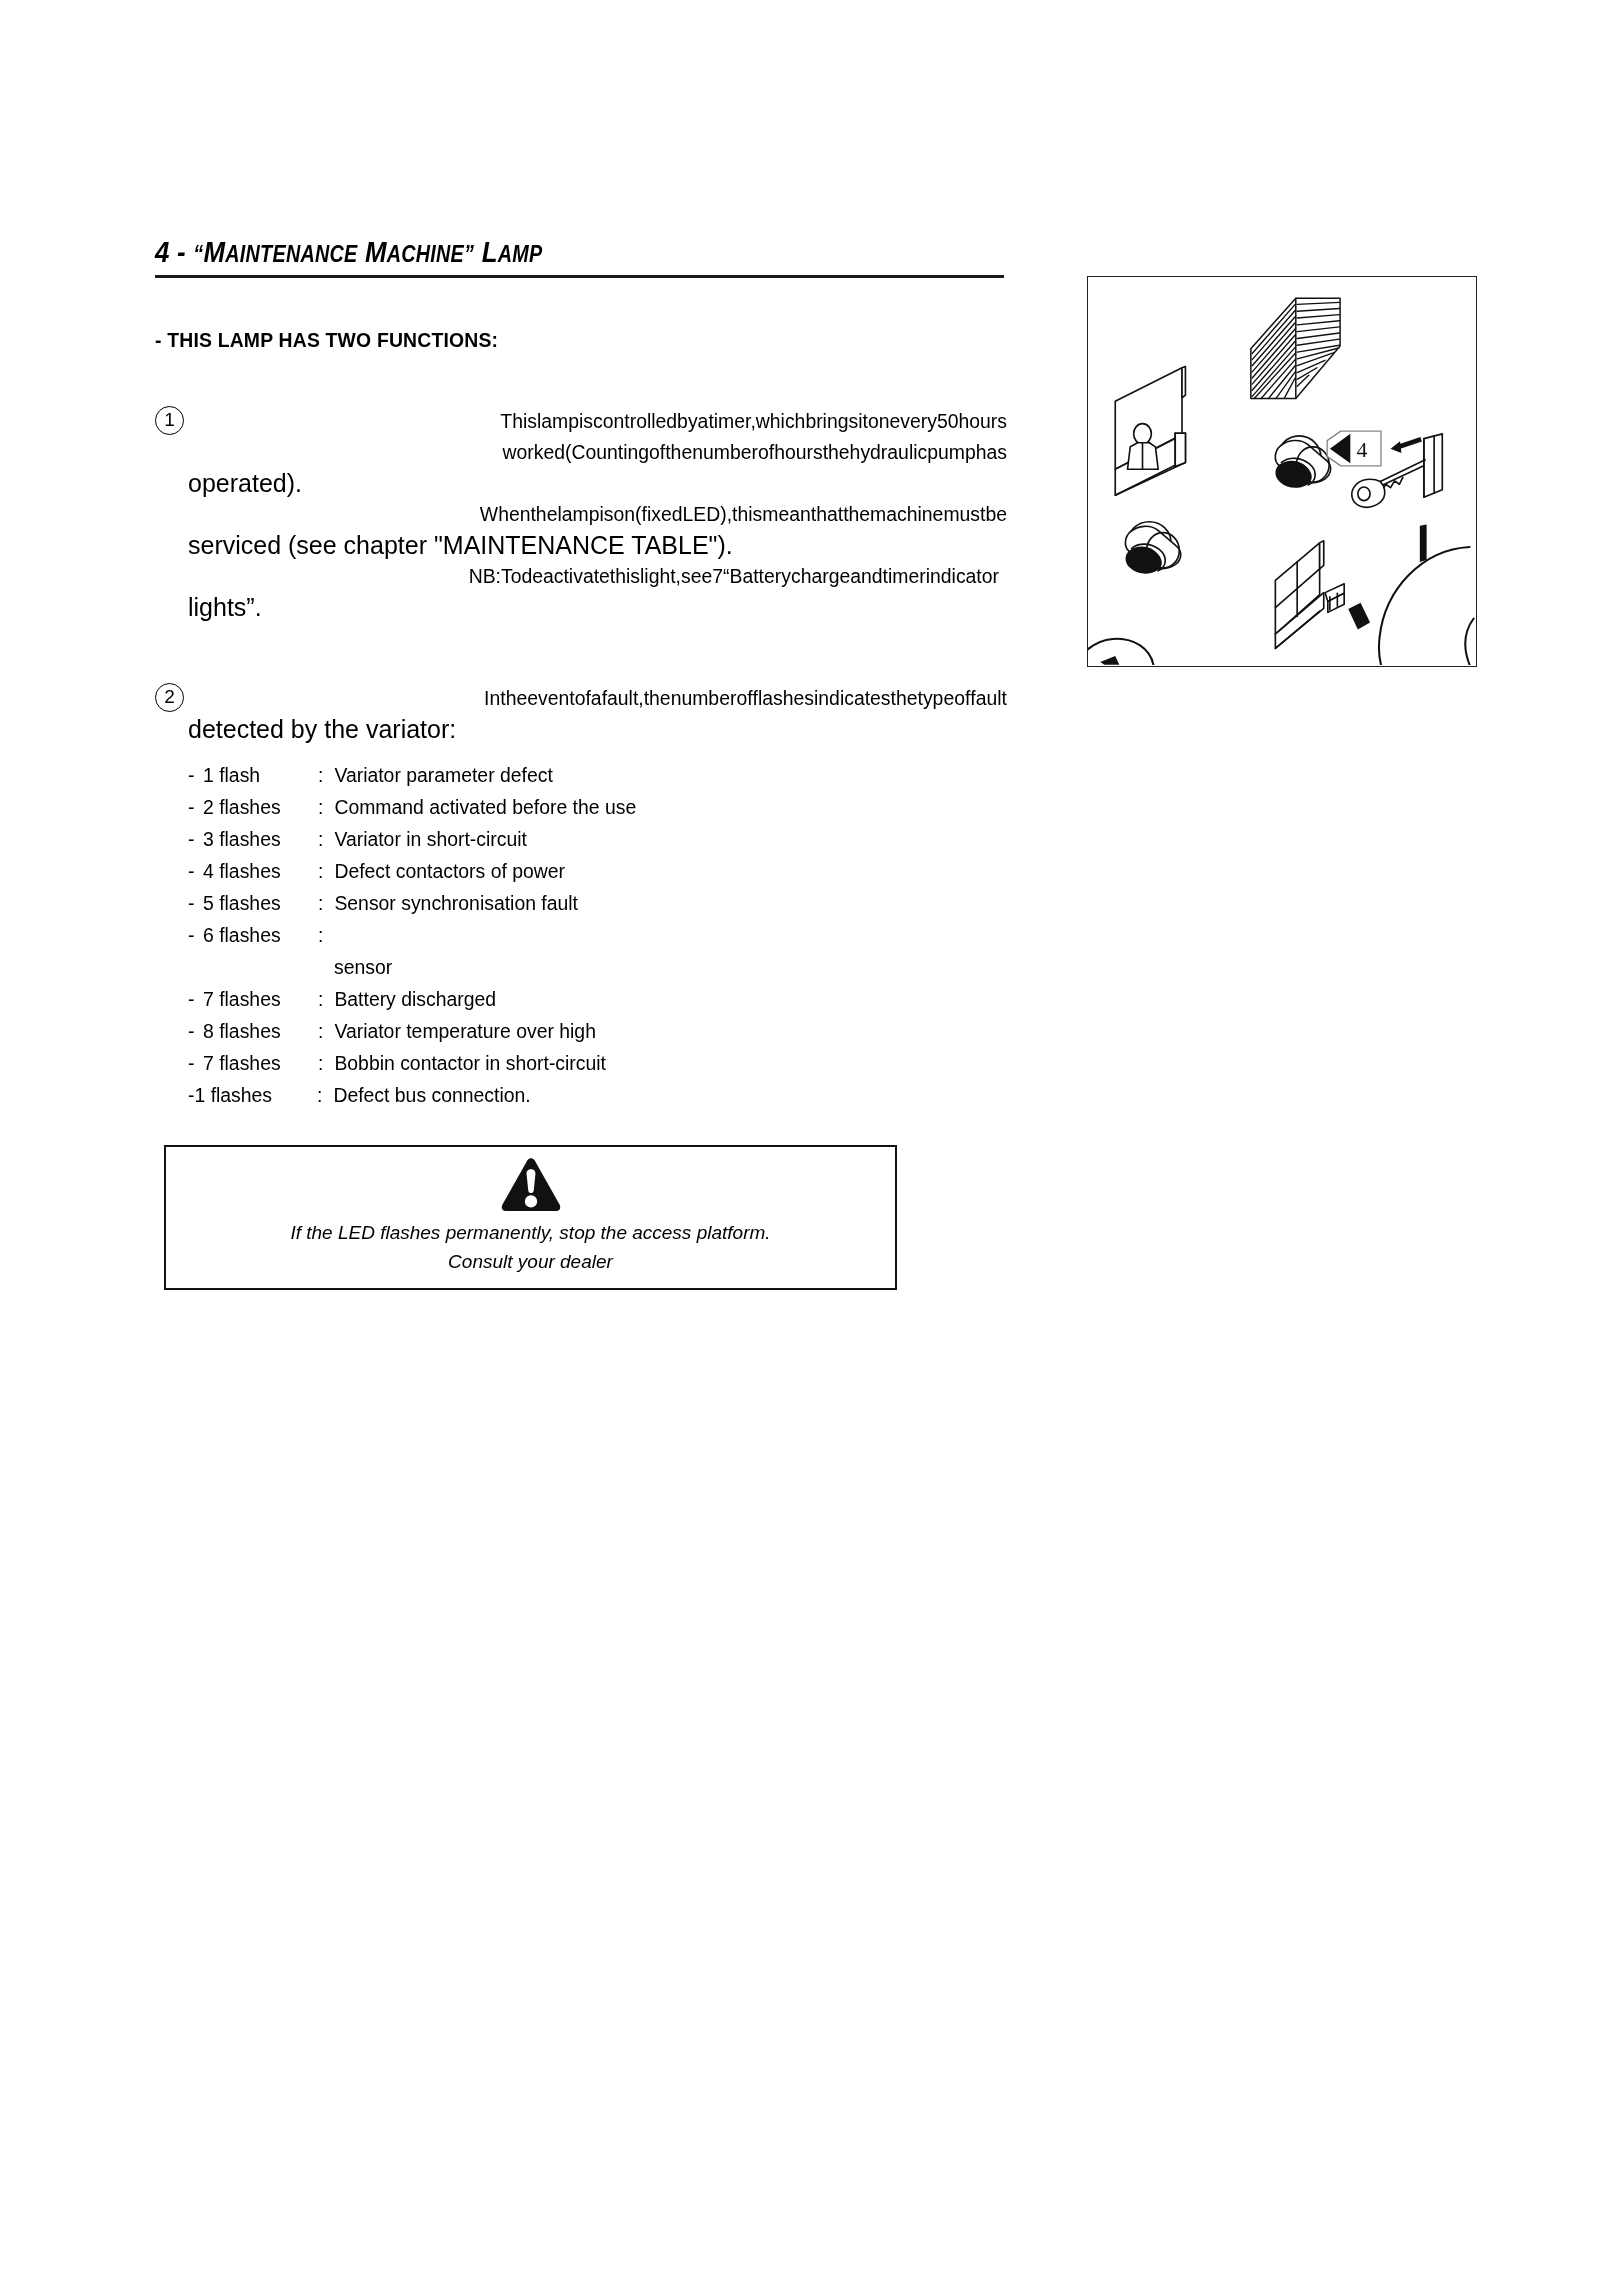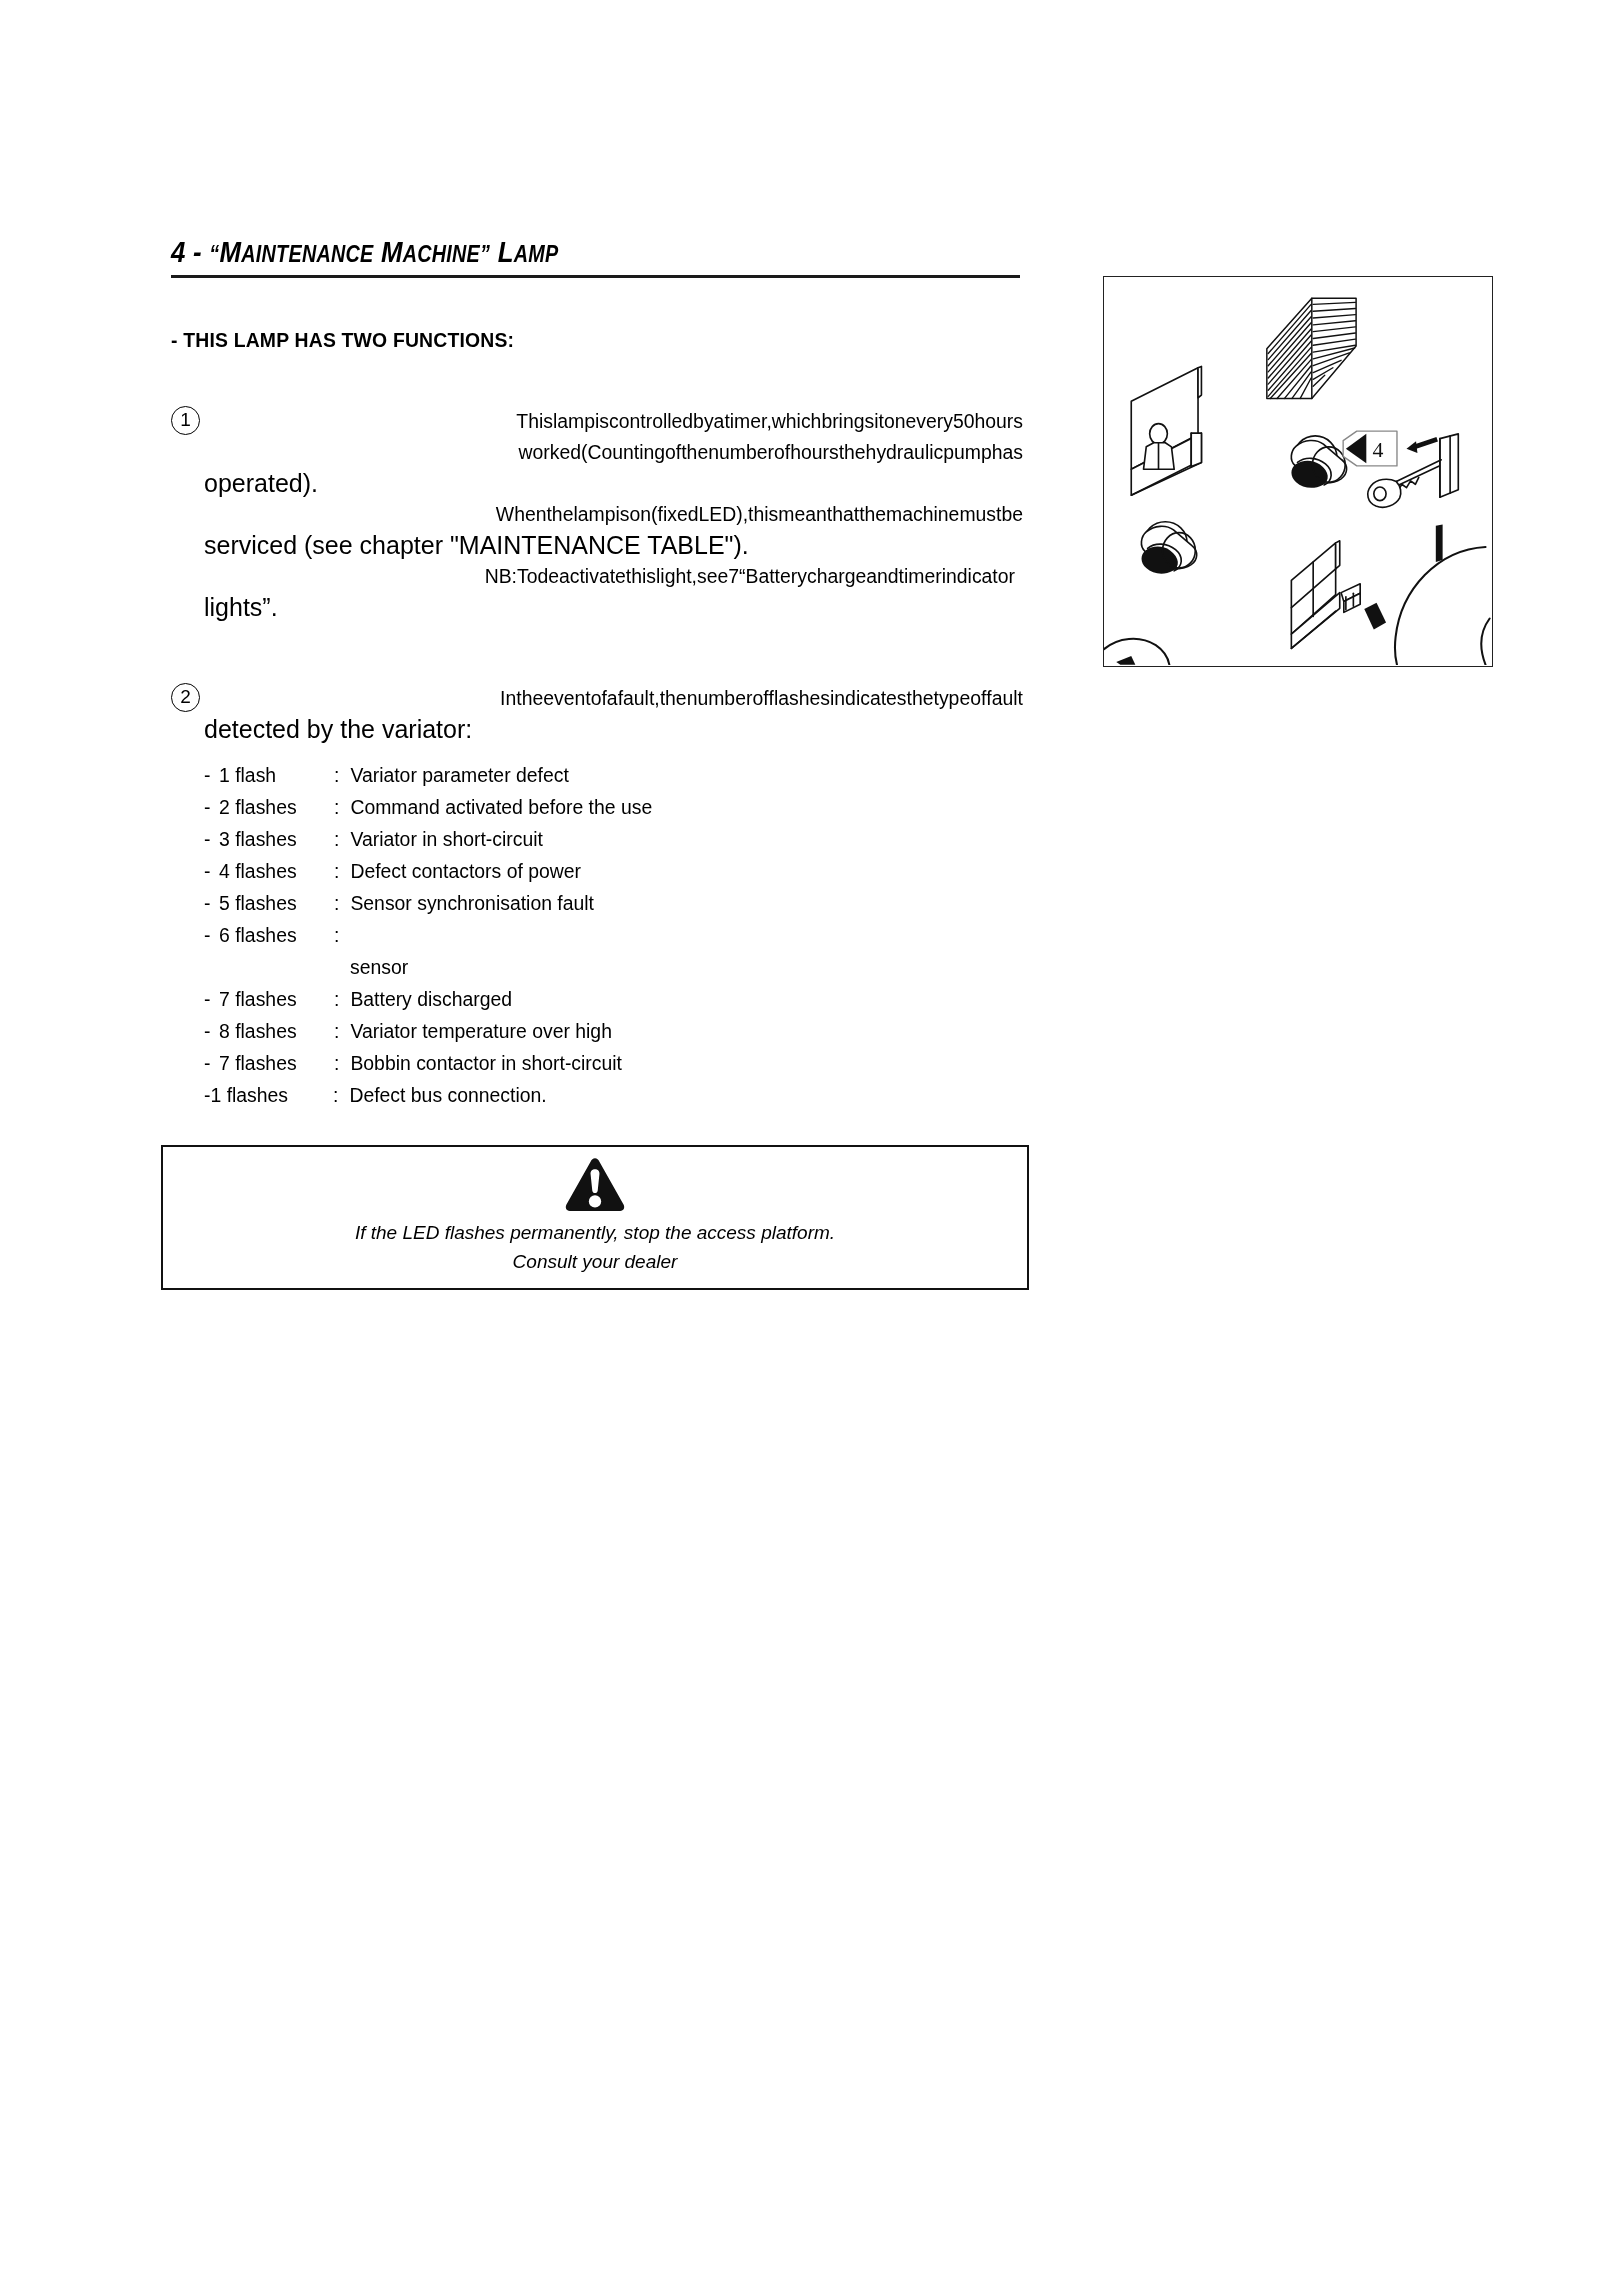--- a/index.html
+++ b/index.html
@@ -13,21 +13,20 @@
     position: relative;
     font-family: "Liberation Sans", sans-serif;
     color: #000000;
     overflow: hidden;
   }
 
   .page {
     position: absolute;
     inset: 0;
     background: #ffffff;
-    margin-left: 16px;
   }
 
   
   .title-block {
     position: absolute;
     left: 155px;
     top: 237px;
     width: 849px;
   }
   .title-line {
@@ -131,23 +130,23 @@
   }
   .flash-desc { white-space: nowrap; }
   .flash-cont {
     white-space: nowrap;
     padding-left: 146px;
   }
 
   
   .warn-box {
     position: absolute;
-    left: 145px;
+    left: 164px;
     top: 1145px;
-    width: 868px;
+    width: 733px;
     height: 145px;
     border: 2px solid #111;
     box-sizing: border-box;
     background: #fff;
   }
   .warn-icon-wrap {
     position: absolute;
     left: 50%;
     top: 9.5px;
     transform: translateX(-50%);

